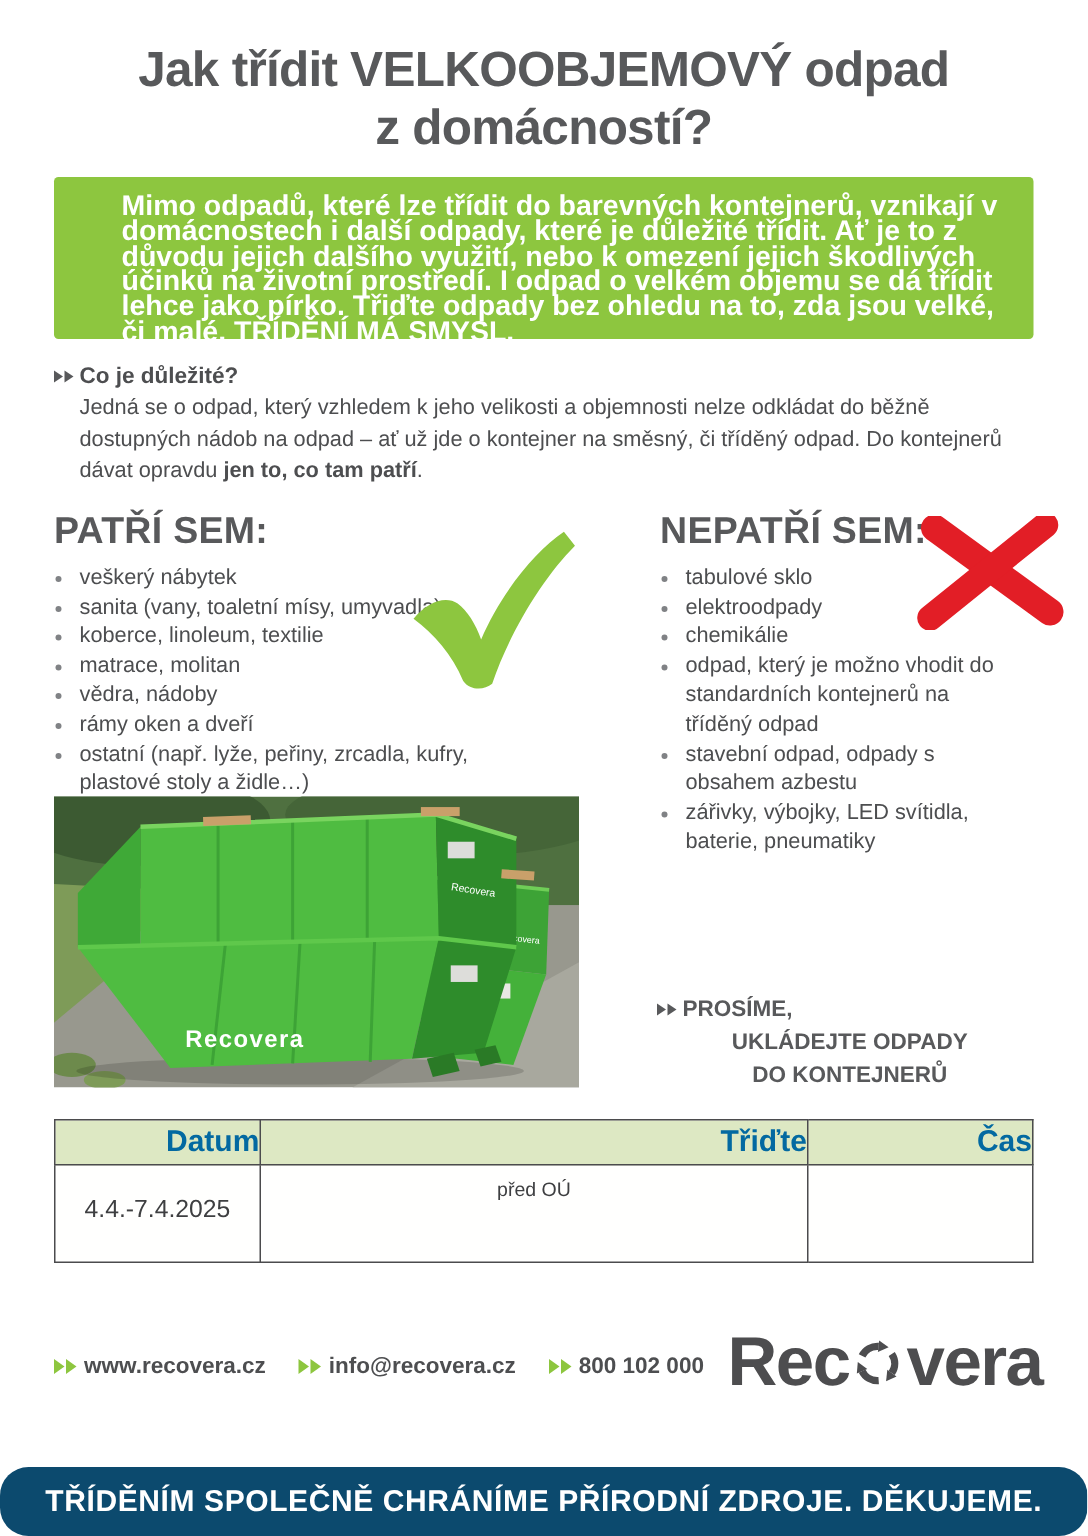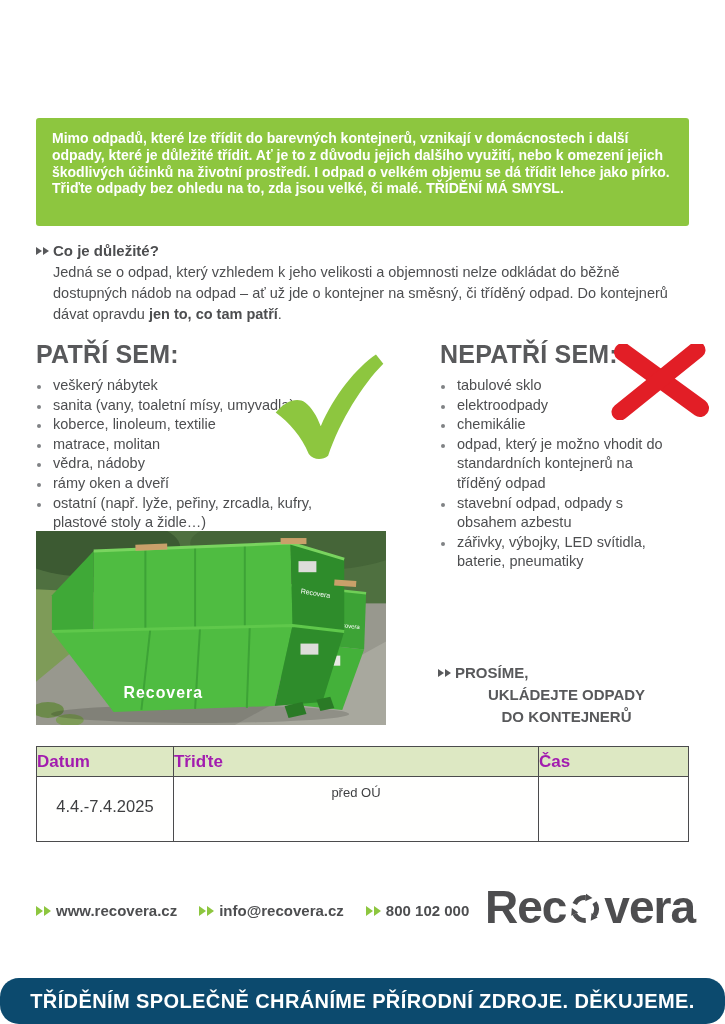--- a/index.html
+++ b/index.html
@@ -8,21 +8,21 @@
     position:relative; width:725px; height:1024px; margin:0 auto;
     background:#ffffff; overflow:hidden;
     font-family:"Liberation Sans", sans-serif; color:#4D4E50;
   }
   
   .title { position:absolute; top:26px; left:0; width:725px; text-align:center;
     font-size:33px; line-height:39px; font-weight:bold; color:#58595B; letter-spacing:-0.5px; }
   
   .intro-box { position:absolute; left:36px; top:118px; width:653px; height:108px;
     background:#8DC63F; border-radius:3px; padding:12px 16px; }
-  .intro-box p { color:#ffffff; font-weight:bold; font-size:14px; line-height:16.8px; }
+  .intro-box p { color:#ffffff; font-weight:bold; font-size:19px; line-height:16.8px;margin-left:29px; }
   
   .dbl-arrow { display:inline-flex; gap:1px; align-items:center; }
   .dbl-arrow i { display:block; width:0; height:0;
     border-top:5px solid transparent; border-bottom:5px solid transparent;
     border-left:7px solid currentColor; }
   .dbl-arrow.small i { border-top-width:4px; border-bottom-width:4px; border-left-width:6px; }
   .dark-arrow { color:#58595B; }
   .green-arrow { color:#8DC63F; }
   
   .important { position:absolute; left:36px; top:242px; width:654px; }
@@ -43,42 +43,46 @@
   .photo { position:absolute; left:36px; top:531px; width:350px; height:194px; overflow:hidden; }
   
   .plea { position:absolute; left:438px; top:662px; width:240px;
     font-size:15px; font-weight:bold; color:#58595B; line-height:22px;text-align:center; }
   .plea .first { display:flex; align-items:center; gap:4px; }
   .plea .indent { margin-left:17px; }
   
   .schedule { position:absolute; left:36px; top:746px; width:653px;
     border-collapse:collapse; table-layout:fixed; }
   .schedule th, .schedule td { border:1px solid #4B4B4D; }
-  .schedule th { background:#DDE8C3; height:30px; font-size:17px; font-weight:bold;
-    color:#a21caf; text-align:left; }
+  .schedule th { background:#DDE8C3; height:30px; font-size:20px; font-weight:bold;
+    color:#0369a1; text-align:right; }
   .schedule td { height:65px; vertical-align:top; text-align:center; background:#fffffe; }
   .schedule td.date { font-size:16.5px; padding-top:20px; color:#3e3f41; }
   .schedule td.place { font-size:13px; padding-top:8px; color:#3e3f41; }
   
   .footer-links { position:absolute; left:36px; top:902px; display:flex; gap:22px; align-items:center; }
   .footer-links .item { display:flex; align-items:center; gap:5px;
     font-size:15px; font-weight:bold; color:#4D4E50; }
   .logo { position:absolute; right:30px; top:880px; display:flex; align-items:center;
     font-size:46px; font-weight:bold; color:#4d4d4f; letter-spacing:-1px; }
   .logo svg { margin:4px 1px 0 1px; }
   
   .banner { position:absolute; left:0; top:978px; width:725px; height:46px; background:#0c4a6e;border-radius:19px; }
   .banner span { display:block; width:100%; text-align:center; line-height:46px;
     color:#ffffff; font-weight:bold; font-size:20px; letter-spacing:0.4px; }
 </style>
 </head>
 <body>
 
 <div class="page">
 
+  <div class="title">
+    <div>Jak třídit VELKOOBJEMOVÝ odpad</div>
+    <div>z domácností?</div>
+  </div>
 
   <div class="intro-box">
     <p>Mimo odpadů, které lze třídit do barevných kontejnerů, vznikají v domácnostech i další odpady, které je důležité třídit. Ať je to z důvodu jejich dalšího využití, nebo k omezení jejich škodlivých účinků na životní prostředí. I odpad o velkém objemu se dá třídit lehce jako pírko. Třiďte odpady bez ohledu na to, zda jsou velké, či malé. TŘÍDĚNÍ MÁ SMYSL.</p>
   </div>
 
   <div class="important">
     <div class="head">
       <span class="dbl-arrow small dark-arrow">
           <i></i>
           <i></i>

